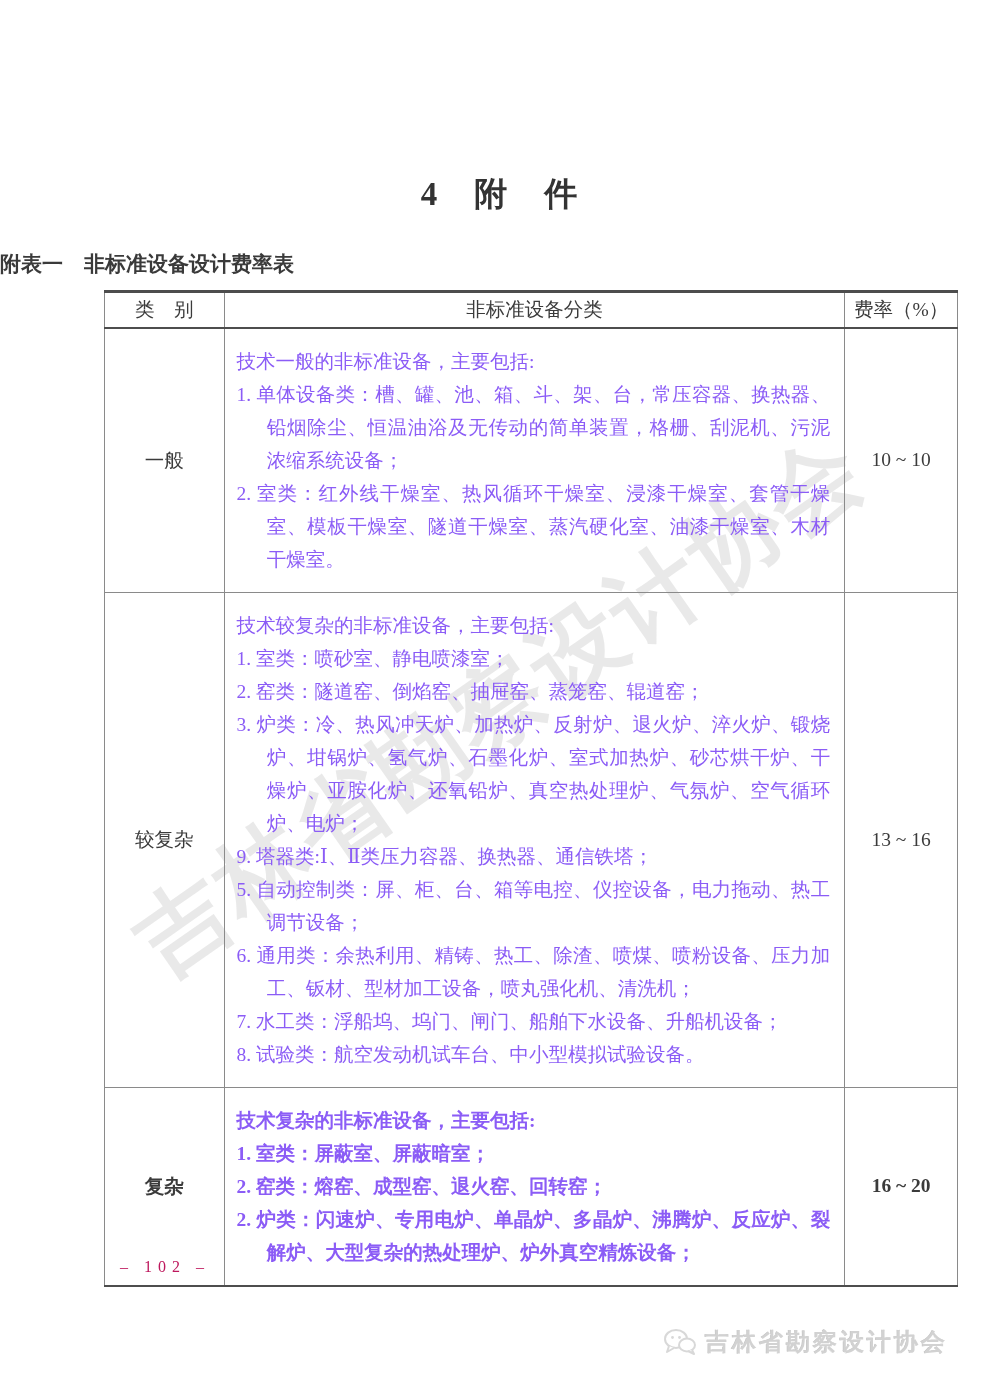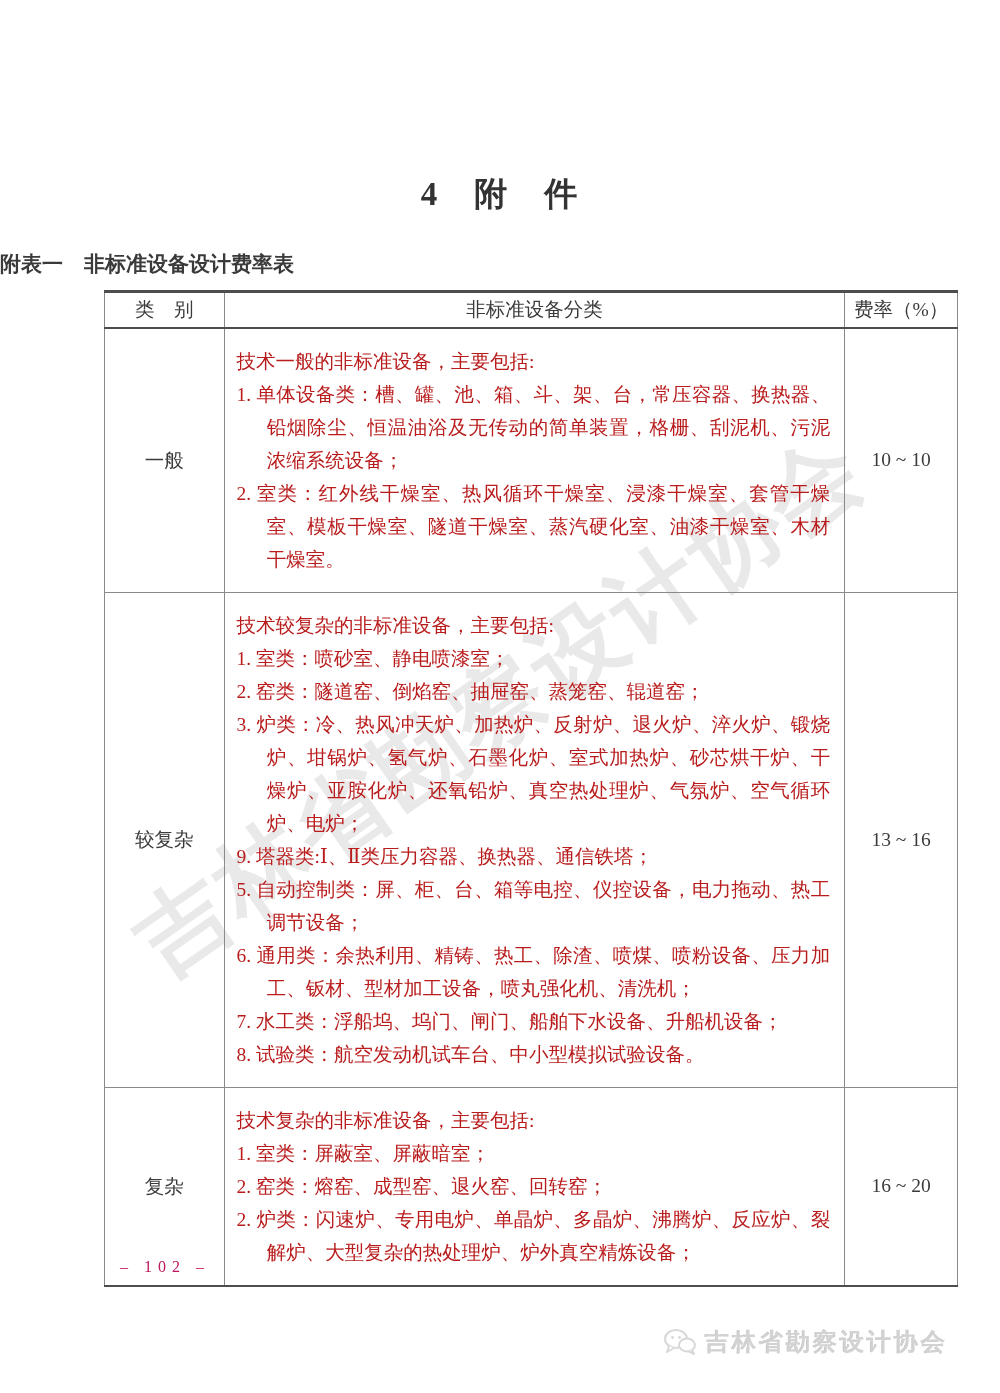--- a/index.html
+++ b/index.html
@@ -61,33 +61,33 @@
   .fee-table thead th {
     border-top: 3px solid #4d4d4d;
     border-bottom: 2px solid #4d4d4d;
     font-weight: normal;
     font-size: 19.5px;
     height: 36px;
     text-align: center;
     color: #3b3b3b;
     background: transparent;
   }
-  .fee-table tbody tr:last-child td { border-bottom: 2.5px solid #4d4d4d; }
+  .fee-table tbody tr:last-child td { border-bottom: 2.5px solid #4d4d4d; font-weight: bold; }
 
   td.cat-cell, td.rate-cell {
     text-align: center;
     color: #3b3b3b;
     margin-top: 40px;
   }
   td.desc-cell {
     padding: 16px 14px 16px 12px;
     line-height: 33px;
     text-align: justify;
     text-justify: inter-ideograph;
-    color: #b91c1c;
+    color: #8b5cf6;
   }
   .desc-line { margin: 0; }
   .desc-line.hang {
     padding-left: 1.55em;
     text-indent: -1.55em;
   }
 
   .page-number {
     position: absolute;
     top: 1258px; left: 120px;

